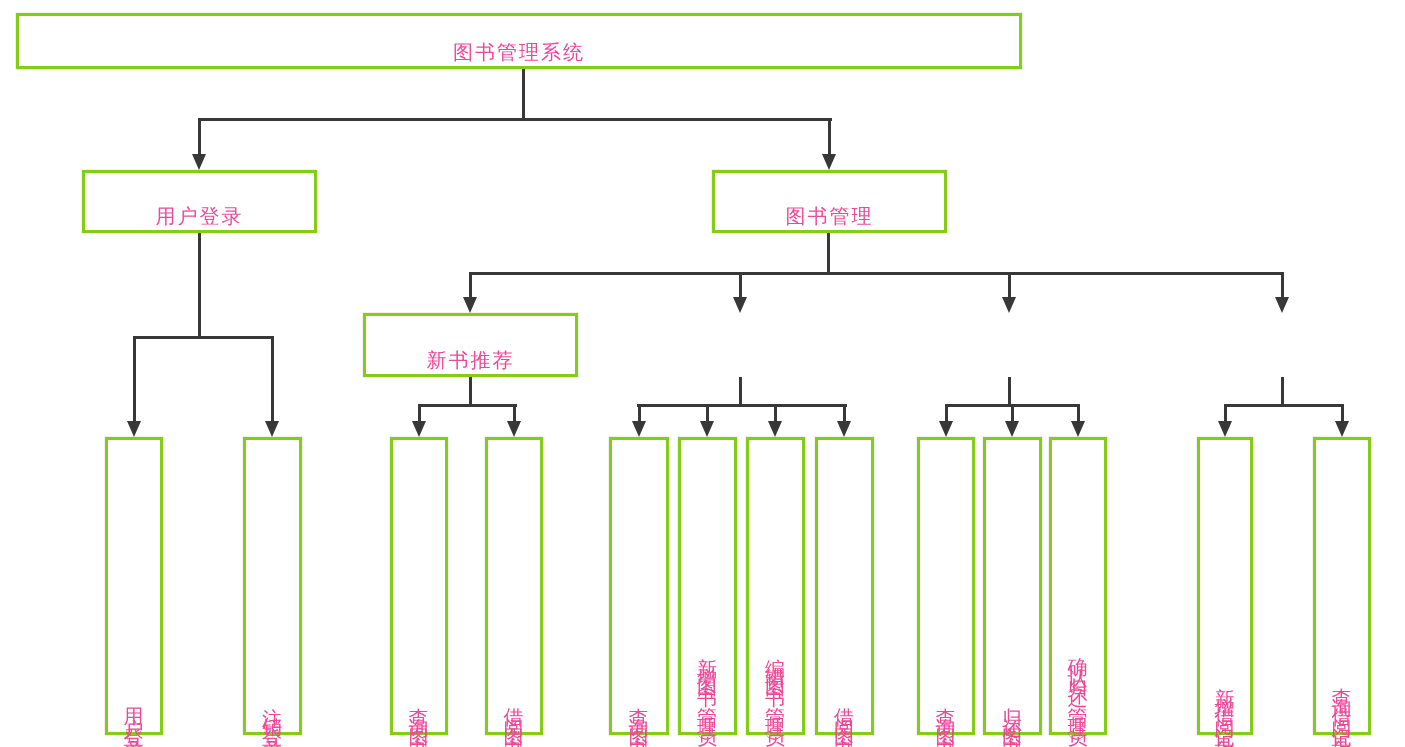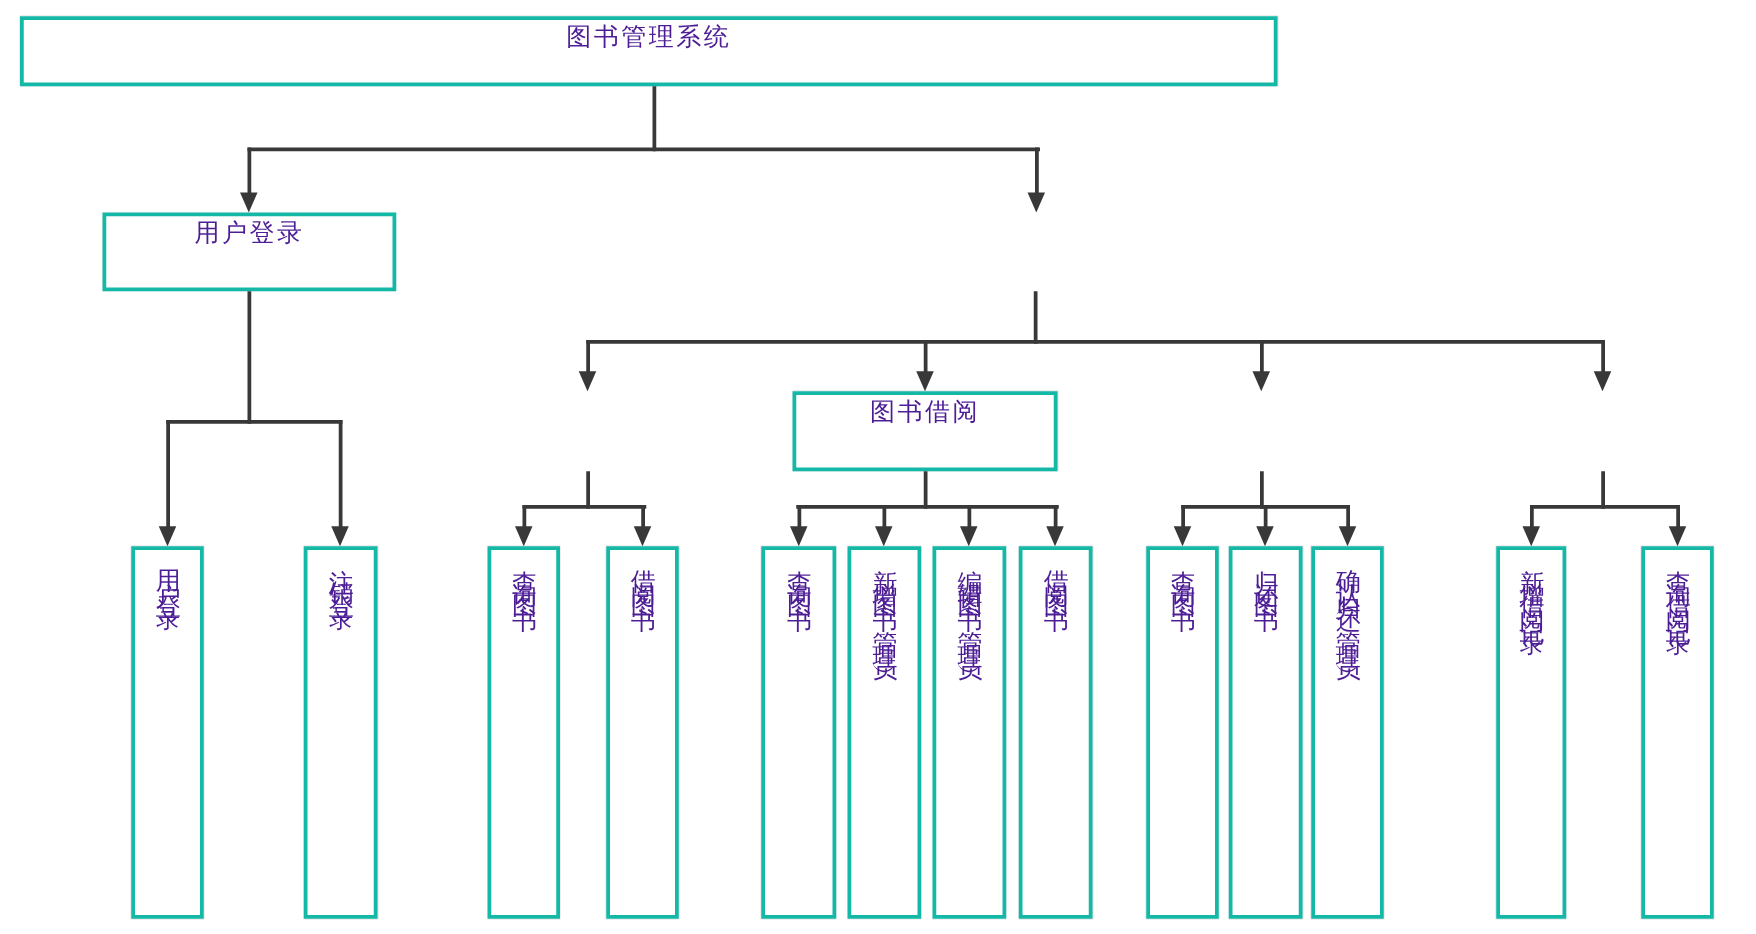--- a/index.html
+++ b/index.html
@@ -8,25 +8,25 @@
   body { font-family:"Liberation Sans","DejaVu Sans",sans-serif; }
   .canvas {
     position:relative;
     width:1405px; height:747px;
     background:#ffffff;
     overflow:hidden;
   }
   .box {
     position:absolute;
     background:#ffffff;
-    border:3px solid #14b8a6;
+    border:3px solid #84cc16;
     display:flex;
-    align-items:flex-start;
+    align-items:flex-end;
     justify-content:center;
-    color:#4c1d95;
+    color:#ec4899;
     font-size:20px;
     letter-spacing:2px;
     box-shadow:0 0 1px rgba(120,120,120,.6);
   }
   .vbox span {
     writing-mode:vertical-rl;
     text-orientation:mixed;
     letter-spacing:10px;
     font-size:20px;
     line-height:1;
@@ -63,41 +63,44 @@
   <div class="vline" style="left:522px; top:69px; width:3px; height:52px;"></div>
   <div class="hline" style="left:198px; top:118px; width:634px; height:3px;"></div>
   <div class="vline" style="left:198px; top:118px; width:3px; height:38px;"></div>
   <div class="arrowhead" style="left:192px; top:154px;"></div>
   <div class="vline" style="left:828px; top:118px; width:3px; height:38px;"></div>
   <div class="arrowhead" style="left:822px; top:154px;"></div>
 
   <div class="box" style="left:82px; top:170px; width:235px; height:63px;">
     <span>用户登录</span>
   </div>
+  <div class="box" style="left:712px; top:170px; width:235px; height:63px;">
+    <span>图书管理</span>
+  </div>
 
   <div class="vline" style="left:198px; top:233px; width:3px; height:106px;"></div>
   <div class="hline" style="left:133px; top:336px; width:141px; height:3px;"></div>
   <div class="vline" style="left:133px; top:336px; width:3px; height:87px;"></div>
   <div class="arrowhead" style="left:127px; top:421px;"></div>
   <div class="vline" style="left:271px; top:336px; width:3px; height:87px;"></div>
   <div class="arrowhead" style="left:265px; top:421px;"></div>
 
   <div class="vline" style="left:827px; top:233px; width:3px; height:42px;"></div>
   <div class="hline" style="left:469px; top:272px; width:815px; height:3px;"></div>
   <div class="vline" style="left:469px; top:272px; width:3px; height:27px;"></div>
   <div class="arrowhead" style="left:463px; top:297px;"></div>
   <div class="vline" style="left:739px; top:272px; width:3px; height:27px;"></div>
   <div class="arrowhead" style="left:733px; top:297px;"></div>
   <div class="vline" style="left:1008px; top:272px; width:3px; height:27px;"></div>
   <div class="arrowhead" style="left:1002px; top:297px;"></div>
   <div class="vline" style="left:1281px; top:272px; width:3px; height:27px;"></div>
   <div class="arrowhead" style="left:1275px; top:297px;"></div>
 
-  <div class="box" style="left:634px; top:313px; width:212px; height:64px;">
-    <span>图书借阅</span>
+  <div class="box" style="left:363px; top:313px; width:215px; height:64px;">
+    <span>新书推荐</span>
   </div>
 
   <div class="vline" style="left:469px; top:377px; width:3px; height:30px;"></div>
   <div class="vline" style="left:739px; top:377px; width:3px; height:30px;"></div>
   <div class="vline" style="left:1008px; top:377px; width:3px; height:30px;"></div>
   <div class="vline" style="left:1281px; top:377px; width:3px; height:30px;"></div>
 
   <div class="hline" style="left:418px; top:404px; width:99px; height:3px;"></div>
   <div class="hline" style="left:637px; top:404px; width:210px; height:3px;"></div>
   <div class="hline" style="left:945px; top:404px; width:135px; height:3px;"></div>

